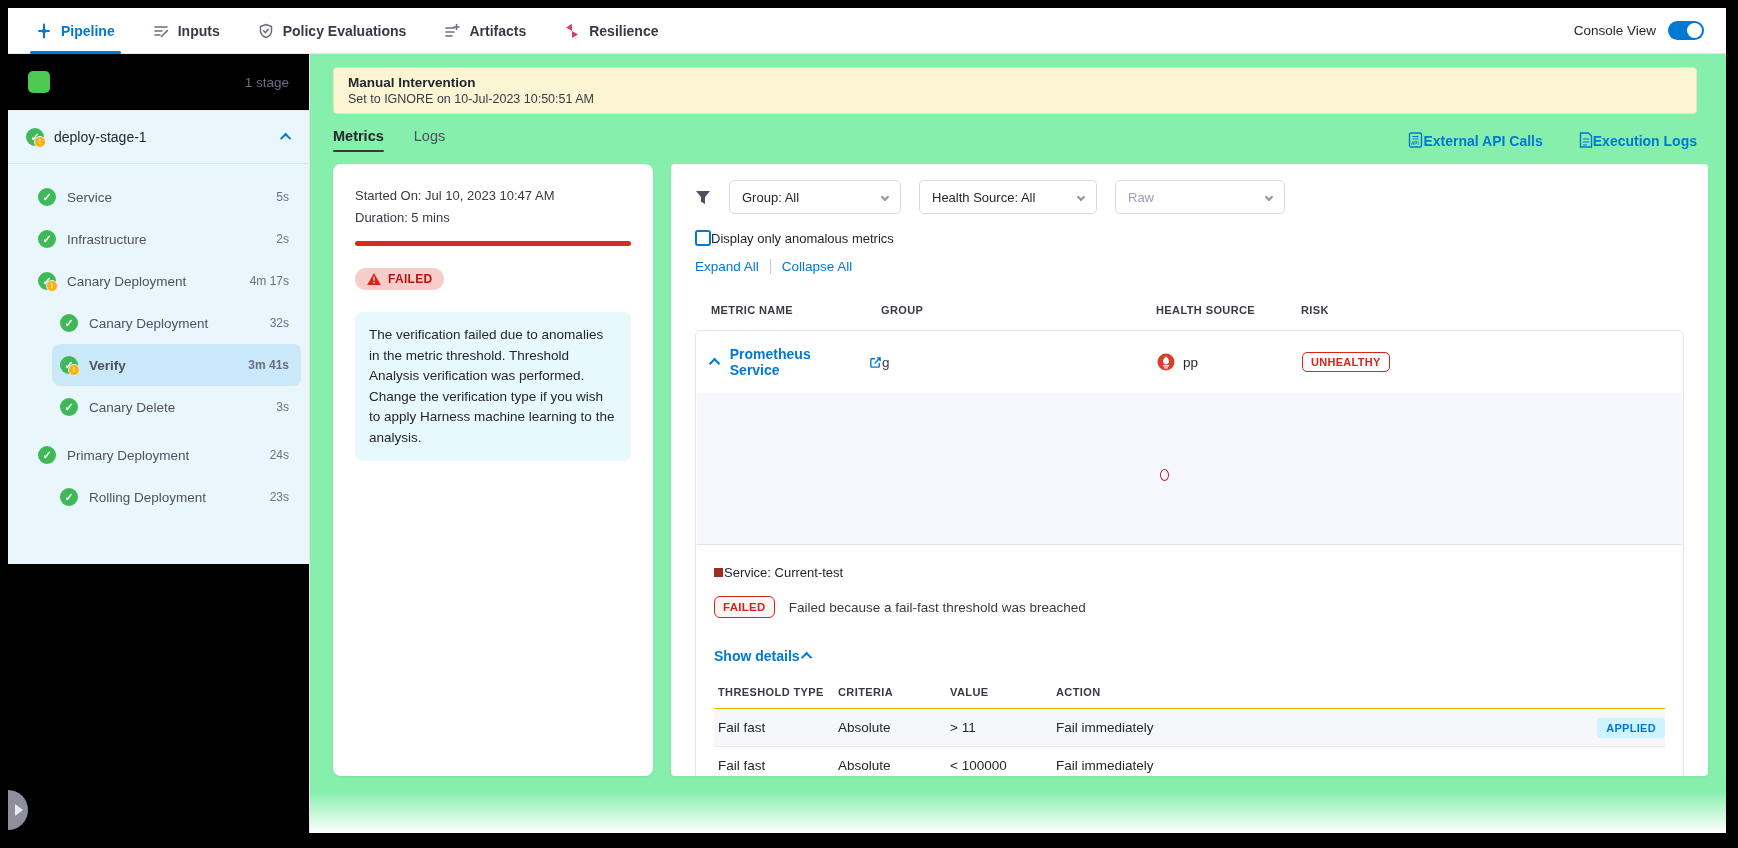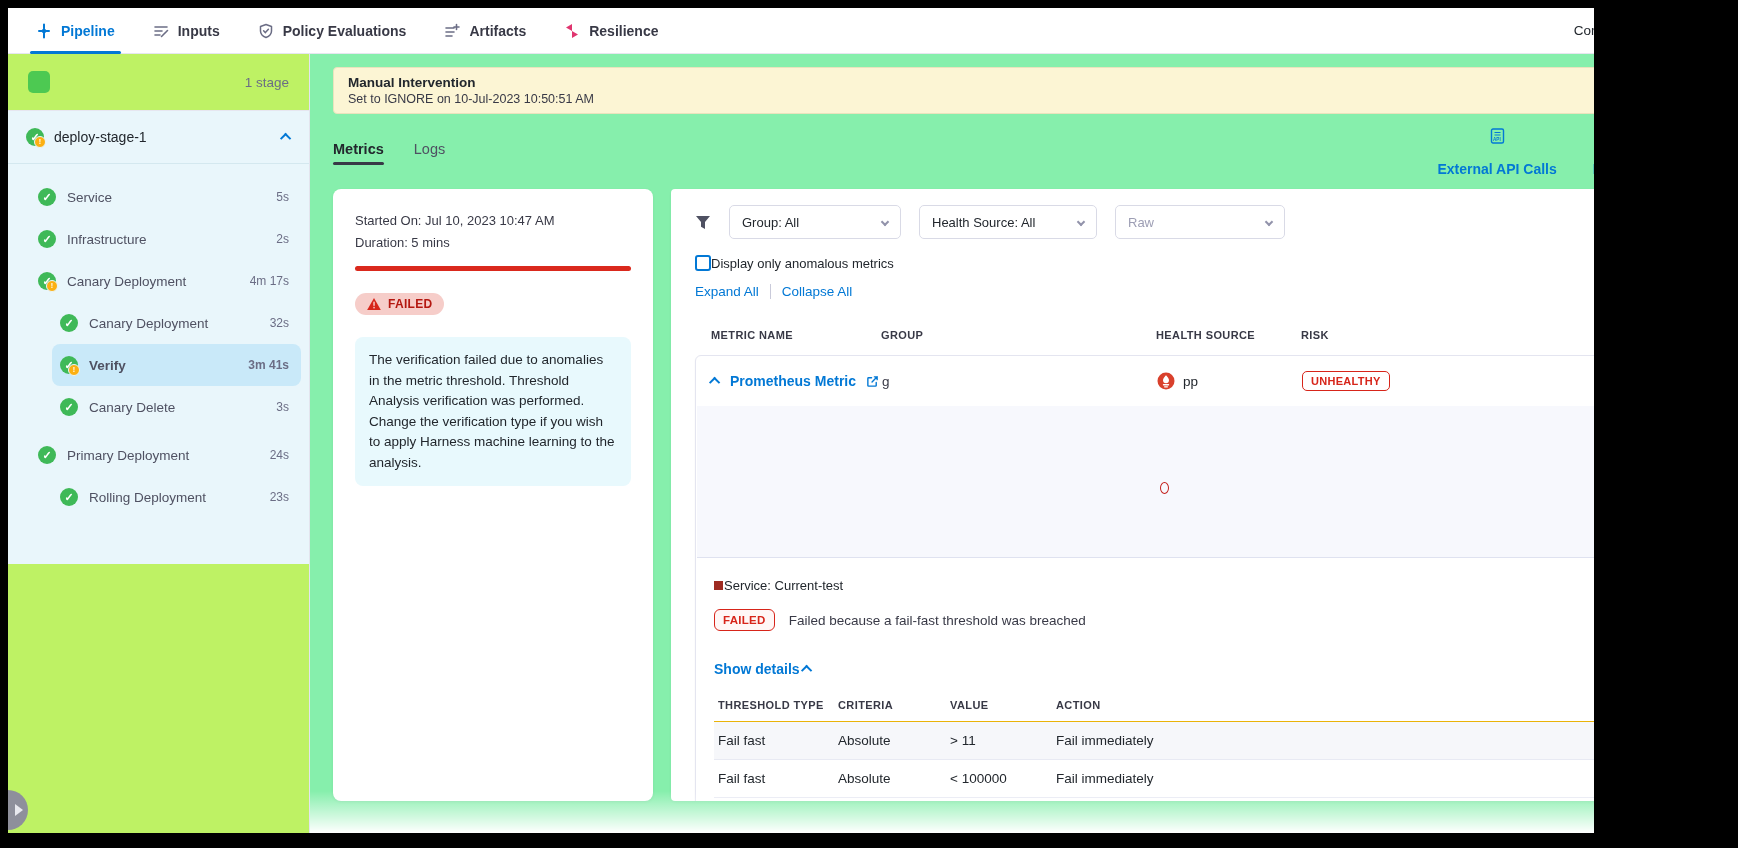--- a/index.html
+++ b/index.html
@@ -1,38 +1,38 @@
 <!DOCTYPE html>
 <html><head>
 <meta charset="utf-8">
 <style>
   * { margin:0; padding:0; box-sizing:border-box; }
   html,body { background:#000; }
   body { font-family:"Liberation Sans", sans-serif; color:#22272d; }
-  .frame { position:relative; width:1594px; height:848px; background:#000; overflow:hidden; }
+  .frame { position:relative; width:1738px; height:848px; background:#000; overflow:hidden; }
   .app { position:absolute; left:8px; top:8px; width:1718px; height:825px; background:#fff; overflow:hidden; }
 
   
   .nav { position:absolute; left:0; top:0; width:100%; height:46px; background:#fff;
          border-bottom:1px solid #e6e6f0; display:flex; align-items:center; padding:0 22px 0 28px; }
   .nav-tab { position:relative; height:46px; display:flex; align-items:center; gap:9px;
              margin-right:38px; font-size:14px; font-weight:bold; color:#383946; cursor:pointer; }
   .nav-tab .ic { display:flex; color:#6b6d85; }
   .nav-tab.active { color:#0278d5; }
   .nav-tab.active .ic { color:#0278d5; }
   .nav-tab.active::after { content:""; position:absolute; left:-6px; right:-6px; bottom:0; height:3px;
              background:#0278d5; border-radius:2px; }
   .nav-tab .ic.pink { color:#e0356f; }
   .nav-right { margin-left:auto; display:flex; align-items:center; gap:12px; }
   .cv-label { font-size:13.5px; color:#22272d; }
   .toggle { width:36px; height:19px; border-radius:10px; background:#0278d5; position:relative; cursor:pointer; }
   .toggle .knob { position:absolute; right:2px; top:2px; width:15px; height:15px; border-radius:50%; background:#fff; }
 
   
-  .sidebar { position:absolute; left:0; top:46px; width:302px; bottom:0; background:#bef264; border-right:1px solid #e3e4ee; }
+  .sidebar { position:absolute; left:0; top:46px; width:302px; bottom:0; background:#000000; border-right:1px solid #e3e4ee; }
   .sb-head { height:57px; display:flex; align-items:center; padding:0 20px; border-bottom:1px solid #e6e6f0; }
   .green-sq { width:22px; height:22px; border-radius:5px; background:#4dc952; }
   .stage-count { margin-left:auto; font-size:13.5px; color:#6b6d85; }
   .stage-block { background:#e9f6fb; padding-bottom:46px; }
   .stage-row { height:52px; display:flex; align-items:center; padding:0 18px; cursor:pointer; }
   .stage-name { margin-left:10px; font-size:14px; color:#22272d; }
   .sb-divider { height:1px; background:#d4e8ef; }
   .steps { padding-top:12px; }
   .step { height:42px; display:flex; align-items:center; padding-right:20px; font-size:13.5px; color:#4f5162; cursor:pointer; }
   .step.lvl1 { padding-left:30px; }
@@ -63,21 +63,21 @@
   .main { position:absolute; left:302px; top:46px; right:0; bottom:0; background:#86efac; overflow:hidden; }
   .banner { margin:13px 29px 0 23px; background:#fcf5d4; border:1px solid #eae3bd; border-radius:4px; padding:7px 14px; }
   .banner-title { font-size:13.5px; font-weight:bold; color:#22272d; }
   .banner-sub { font-size:12.5px; color:#383946; margin-top:2px; }
 
   .tabs-row { margin:14px 29px 0 23px; display:flex; align-items:center; }
   .ptab { position:relative; font-size:14.5px; color:#4f5162; margin-right:30px; padding-bottom:8px; cursor:pointer; }
   .ptab.active { font-weight:bold; color:#22272d; }
   .ptab.active::after { content:""; position:absolute; left:0; right:0; bottom:0; height:2.5px; background:#383946; border-radius:2px; }
   .hdr-links { margin-left:auto; display:flex; gap:36px; }
-  .hlink { display:flex; align-items:center; gap:16px; color:#0278d5; font-size:14px; font-weight:bold; cursor:pointer;flex-direction:column; }
+  .hlink { display:flex; align-items:flex-end; gap:0; color:#0278d5; font-size:14px; font-weight:bold; cursor:pointer; }
 
   .content-row { margin:12px 18px 0 23px; display:flex; gap:18px; align-items:stretch; height:612px; }
 
   
   .sum-card { width:320px; background:#fff; border-radius:8px; box-shadow:0 1px 3px rgba(40,41,61,.08); padding:24px 22px; }
   .sum-line { font-size:13px; color:#383946; margin-bottom:7px; }
   .redbar { height:5px; border-radius:3px; background:#da291d; margin:16px 0 22px; }
   .failed-pill { display:inline-flex; align-items:center; gap:7px; background:#f6cdc9; color:#b41710;
        font-size:12px; font-weight:bold; border-radius:12px; padding:4px 12px; letter-spacing:.3px; }
   .info-box { margin-top:22px; background:#e8f9fd; border-radius:8px; padding:13px 14px; font-size:13.5px;
@@ -338,21 +338,21 @@
           <span>METRIC NAME</span>
           <span>GROUP</span>
           <span>HEALTH SOURCE</span>
           <span>RISK</span>
         </div>
 
         <div class="metric-card">
           <div class="grid-cols mc-row">
             <div class="mc-name">
               <span class="chev up"></span>
-              <span>Prometheus Metric</span>
+              <span>Prometheus Service</span>
               <span>
                 <svg width="13" height="13" viewBox="0 0 14 14" fill="none" stroke="#0278d5" stroke-width="1.5" stroke-linecap="round">
                       <path d="M6 3H2.8A.8.8 0 0 0 2 3.8v7.4c0 .4.4.8.8.8h7.4a.8.8 0 0 0 .8-.8V8"></path>
                       <path d="M9 2h3v3M12 2L6.5 7.5"></path>
                     </svg>
               </span>
             </div>
             <div class="mc-group">g</div>
             <div class="mc-hs">
               <span>

